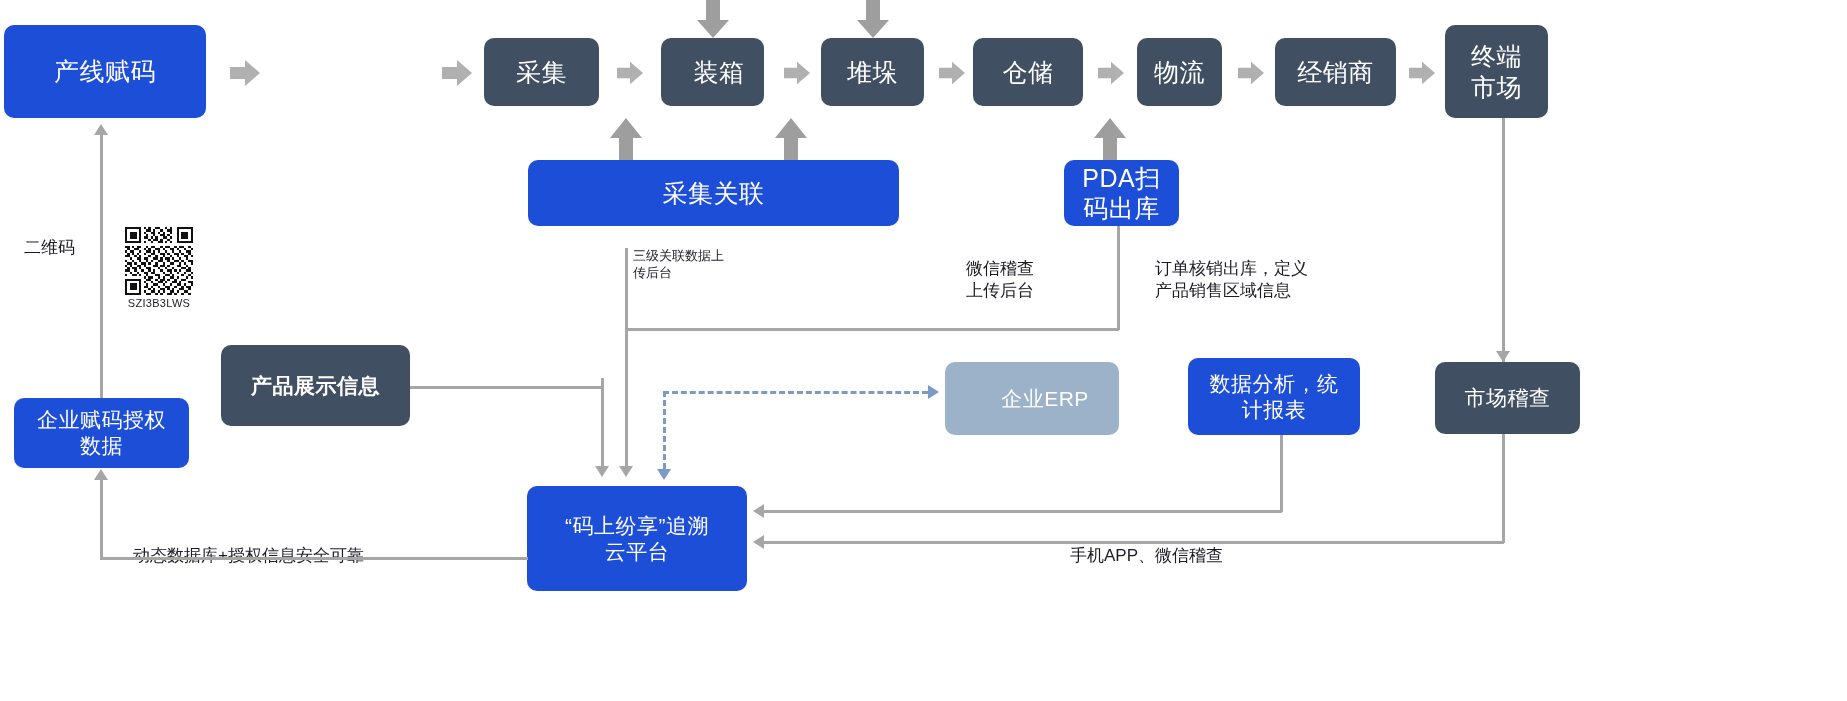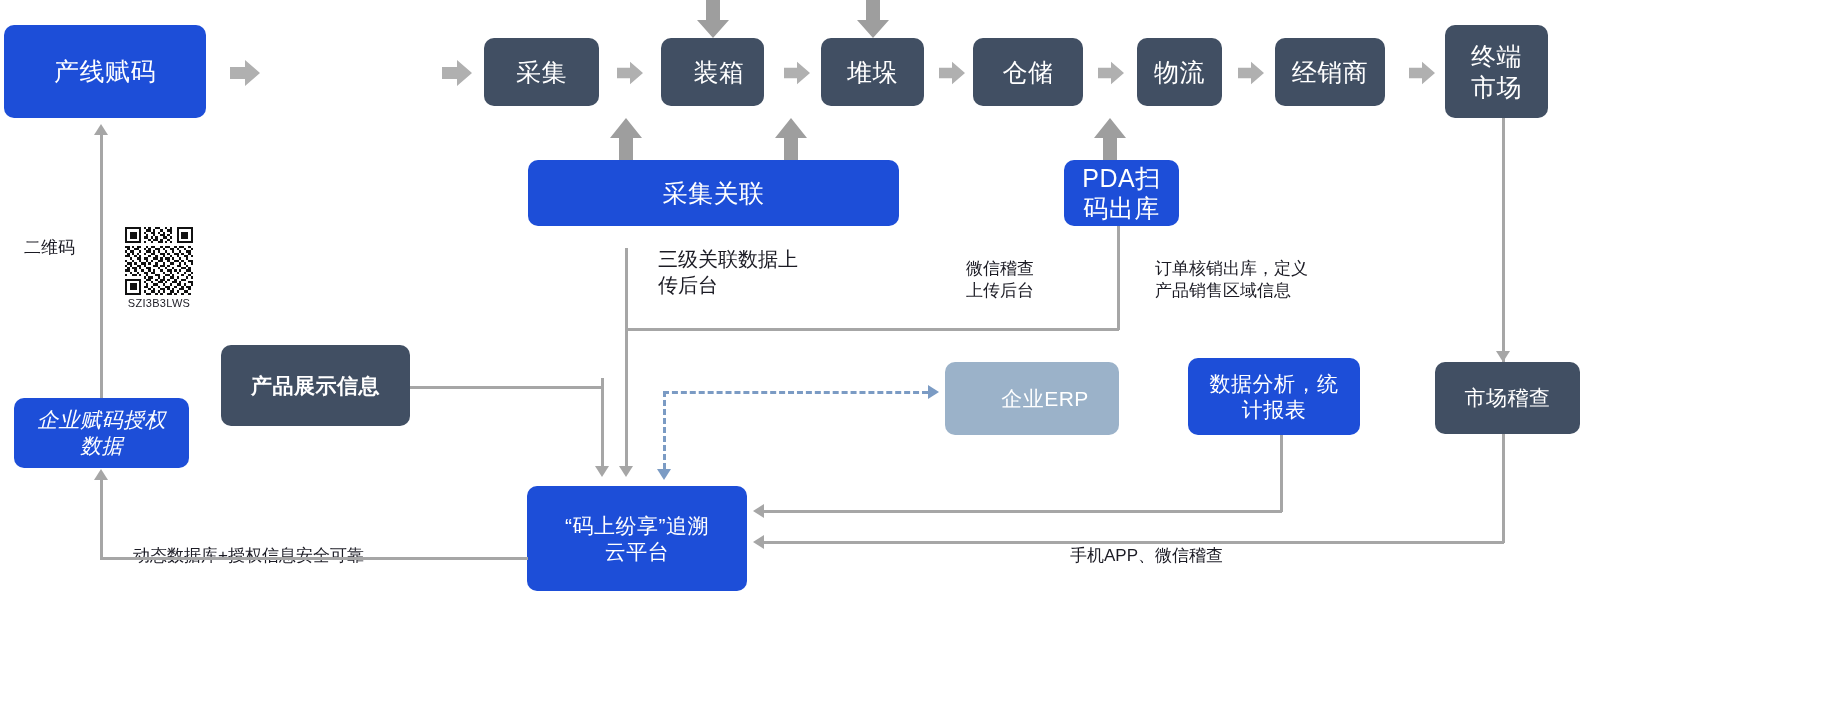--- a/index.html
+++ b/index.html
@@ -92,21 +92,21 @@
   </div>
 
   <div class="node dark" style="left:1137px;top:38px;width:85px;height:68px;font-size:25px;">物流</div>
 
   <div class="chev" style="left:1238px;top:58px;">
     <svg width="26" height="30" viewBox="0 0 30 30">
         <path d="M0 9 H15 V2 L30 15 L15 28 V21 H0 Z" fill="#b0b0b0"></path>
       </svg>
   </div>
 
-  <div class="node dark" style="left:1275px;top:38px;width:110px;height:68px;font-size:25px;">经销商</div>
+  <div class="node dark" style="left:1275px;top:38px;width:121px;height:68px;font-size:25px;">经销商</div>
 
   <div class="chev" style="left:1409px;top:58px;">
     <svg width="26" height="30" viewBox="0 0 30 30">
         <path d="M0 9 H15 V2 L30 15 L15 28 V21 H0 Z" fill="#b0b0b0"></path>
       </svg>
   </div>
 
   <div class="node dark" style="left:1445px;top:25px;width:103px;height:93px;font-size:25px;white-space:pre-line;">终端
 市场</div>
 
@@ -374,39 +374,39 @@
         <rect x="15" y="28" width="1" height="1"></rect>
           <rect x="18" y="28" width="2" height="1"></rect>
         <rect x="21" y="28" width="1" height="1"></rect>
           <rect x="24" y="28" width="1" height="1"></rect>
         <rect x="27" y="28" width="1" height="1"></rect>
       </g>
     </svg>
     <div class="qrcap">SZI3B3LWS</div>
   </div>
 
-  <div class="lbl" style="left:658px;top:248px;font-size:20px;font-family:Liberation Mono, monospace;">三级关联数据上
+  <div class="lbl" style="left:633px;top:248px;font-size:13px;">三级关联数据上
 传后台</div>
 
   <div class="lbl" style="left:966px;top:258px;font-size:17px;">微信稽查
 上传后台</div>
 
   <div class="lbl" style="left:1155px;top:258px;font-size:17px;">订单核销出库，定义
 产品销售区域信息</div>
 
   <div class="node dark" style="left:221px;top:345px;width:189px;height:81px;font-size:21px;font-weight:bold;">产品展示信息</div>
 
   <div class="node lightblue" style="left:945px;top:362px;width:174px;height:73px;font-size:21px;">企业ERP</div>
 
   <div class="node blue" style="left:1188px;top:358px;width:172px;height:77px;font-size:21px;white-space:pre-line;">数据分析，统
 计报表</div>
 
   <div class="node dark" style="left:1435px;top:362px;width:145px;height:72px;font-size:21px;">市场稽查</div>
 
-  <div class="node blue" style="left:14px;top:398px;width:175px;height:70px;font-size:21px;white-space:pre-line;font-style:italic;">企业赋码授权
+  <div class="node blue" style="left:14px;top:398px;width:175px;height:70px;font-size:21px;white-space:pre-line;">企业赋码授权
 数据</div>
 
   <div class="node blue" style="left:527px;top:486px;width:220px;height:105px;font-size:21px;white-space:pre-line;">“码上纷享”追溯
 云平台</div>
 
   <div class="lbl" style="left:133px;top:545px;font-size:17px;">动态数据库+授权信息安全可靠</div>
 
   <div class="lbl" style="left:1070px;top:545px;font-size:17px;">手机APP、微信稽查</div>
 
   <div class="ln lnv" style="left:100px;top:135px;height:263px;"></div>

